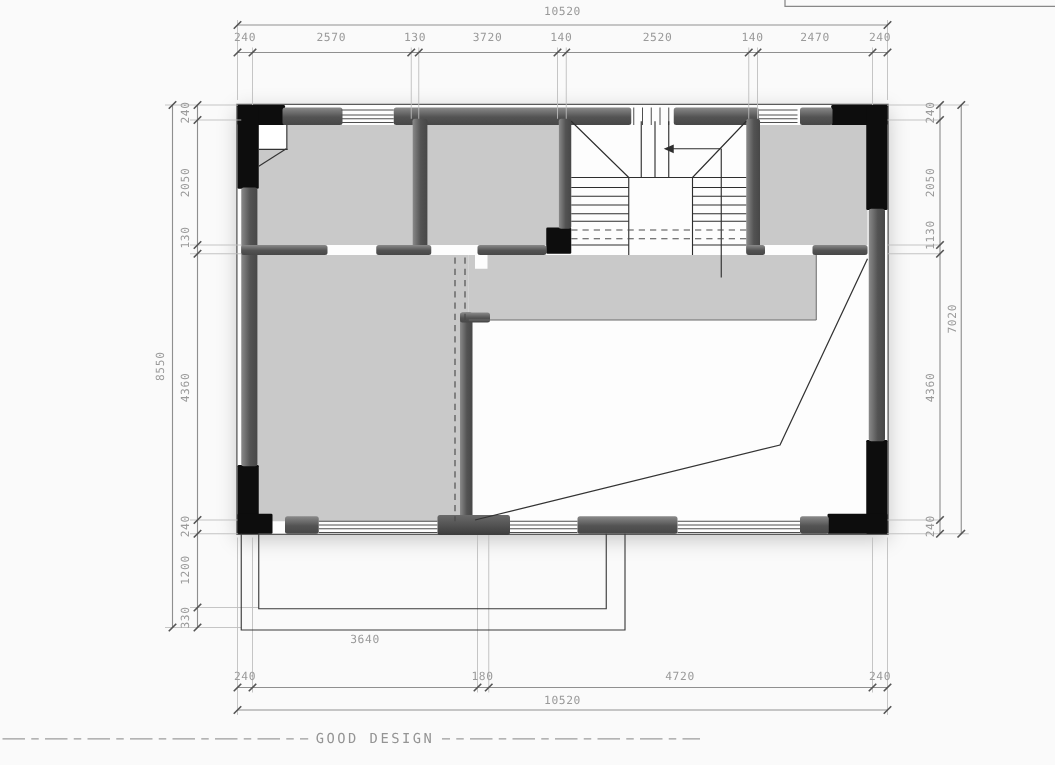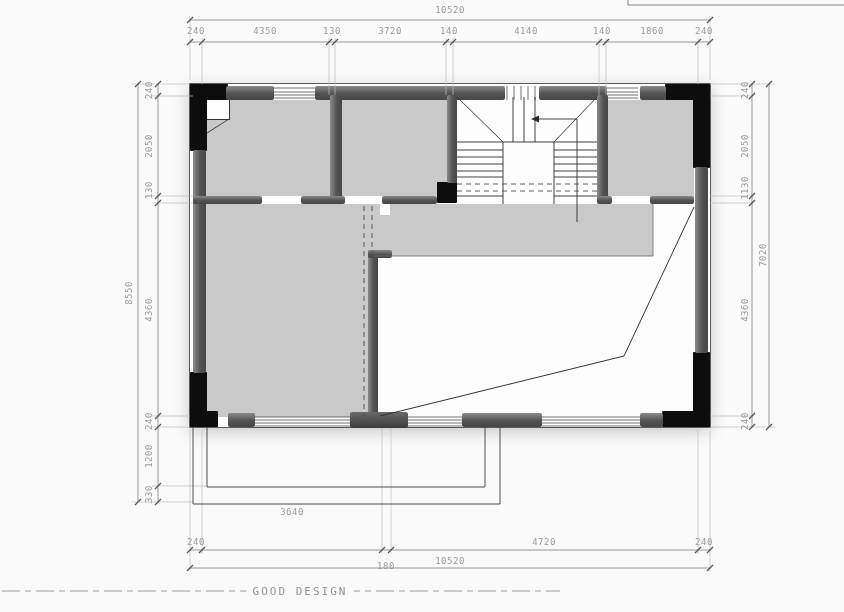--- a/index.html
+++ b/index.html
@@ -110,32 +110,32 @@
     <path d="M380,416 L624,356 L694,207" fill="none" stroke="#333" stroke-width="1"></path>
     <g stroke="#3a3a3a" stroke-width="0.9" fill="none">
       <path d="M193,427V504H500V427 M207,427V487H485V427"></path>
     </g>
     <path d="M229,119L207,133" fill="none" stroke="#333" stroke-width="0.9"></path>
     <line x1="2" y1="591" x2="560" y2="591" stroke="#9c9c9c" stroke-width="1" stroke-dasharray="18 5 6 5"></line>
   </svg>
 
   <span class="dim" style="left:450px;top:10px">10520</span>
   <span class="dim" style="left:196px;top:31px">240</span>
-  <span class="dim" style="left:265px;top:31px">4350</span>
+  <span class="dim" style="left:265px;top:31px">2570</span>
   <span class="dim" style="left:332px;top:31px">130</span>
   <span class="dim" style="left:390px;top:31px">3720</span>
   <span class="dim" style="left:449px;top:31px">140</span>
-  <span class="dim" style="left:526px;top:31px">4140</span>
+  <span class="dim" style="left:526px;top:31px">2520</span>
   <span class="dim" style="left:602px;top:31px">140</span>
-  <span class="dim" style="left:652px;top:31px">1860</span>
+  <span class="dim" style="left:652px;top:31px">2470</span>
   <span class="dim" style="left:704px;top:31px">240</span>
 
   <span class="dim" style="left:196px;top:542px">240</span>
   <span class="dim" style="left:292px;top:512px">3640</span>
-  <span class="dim" style="left:386px;top:566px">180</span>
+  <span class="dim" style="left:386px;top:542px">180</span>
   <span class="dim" style="left:544px;top:542px">4720</span>
   <span class="dim" style="left:704px;top:542px">240</span>
   <span class="dim" style="left:450px;top:561px">10520</span>
 
   <span class="dimv" style="left:129px;top:293px">8550</span>
   <span class="dimv" style="left:149px;top:90px">240</span>
   <span class="dimv" style="left:149px;top:146px">2050</span>
   <span class="dimv" style="left:149px;top:190px">130</span>
   <span class="dimv" style="left:149px;top:310px">4360</span>
   <span class="dimv" style="left:149px;top:421px">240</span>

